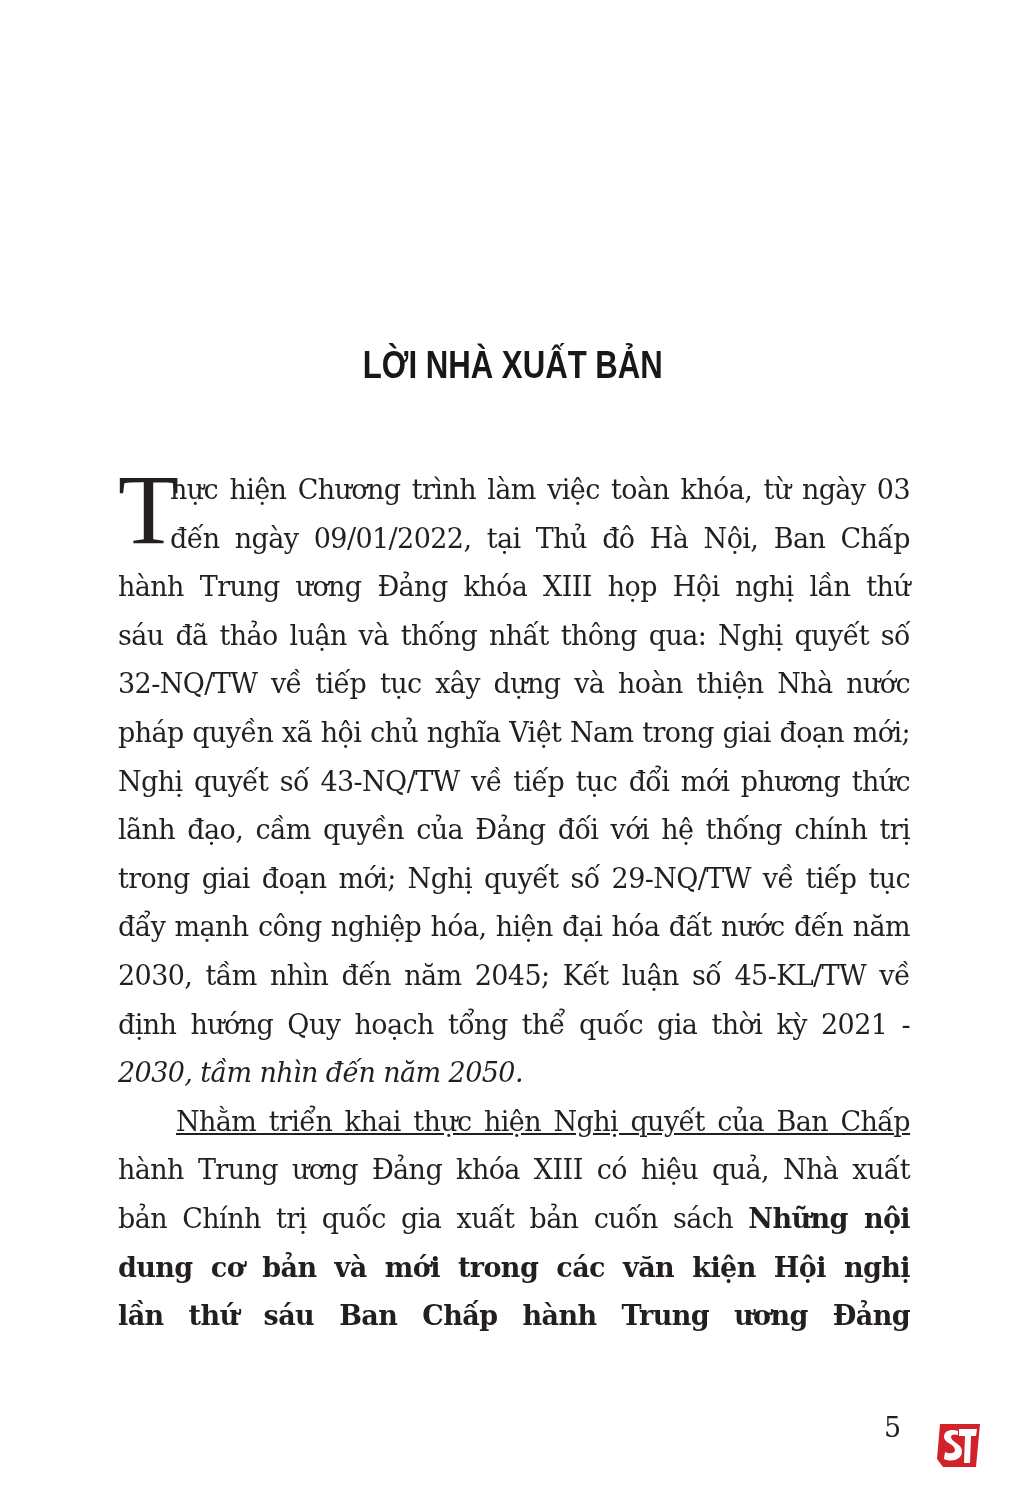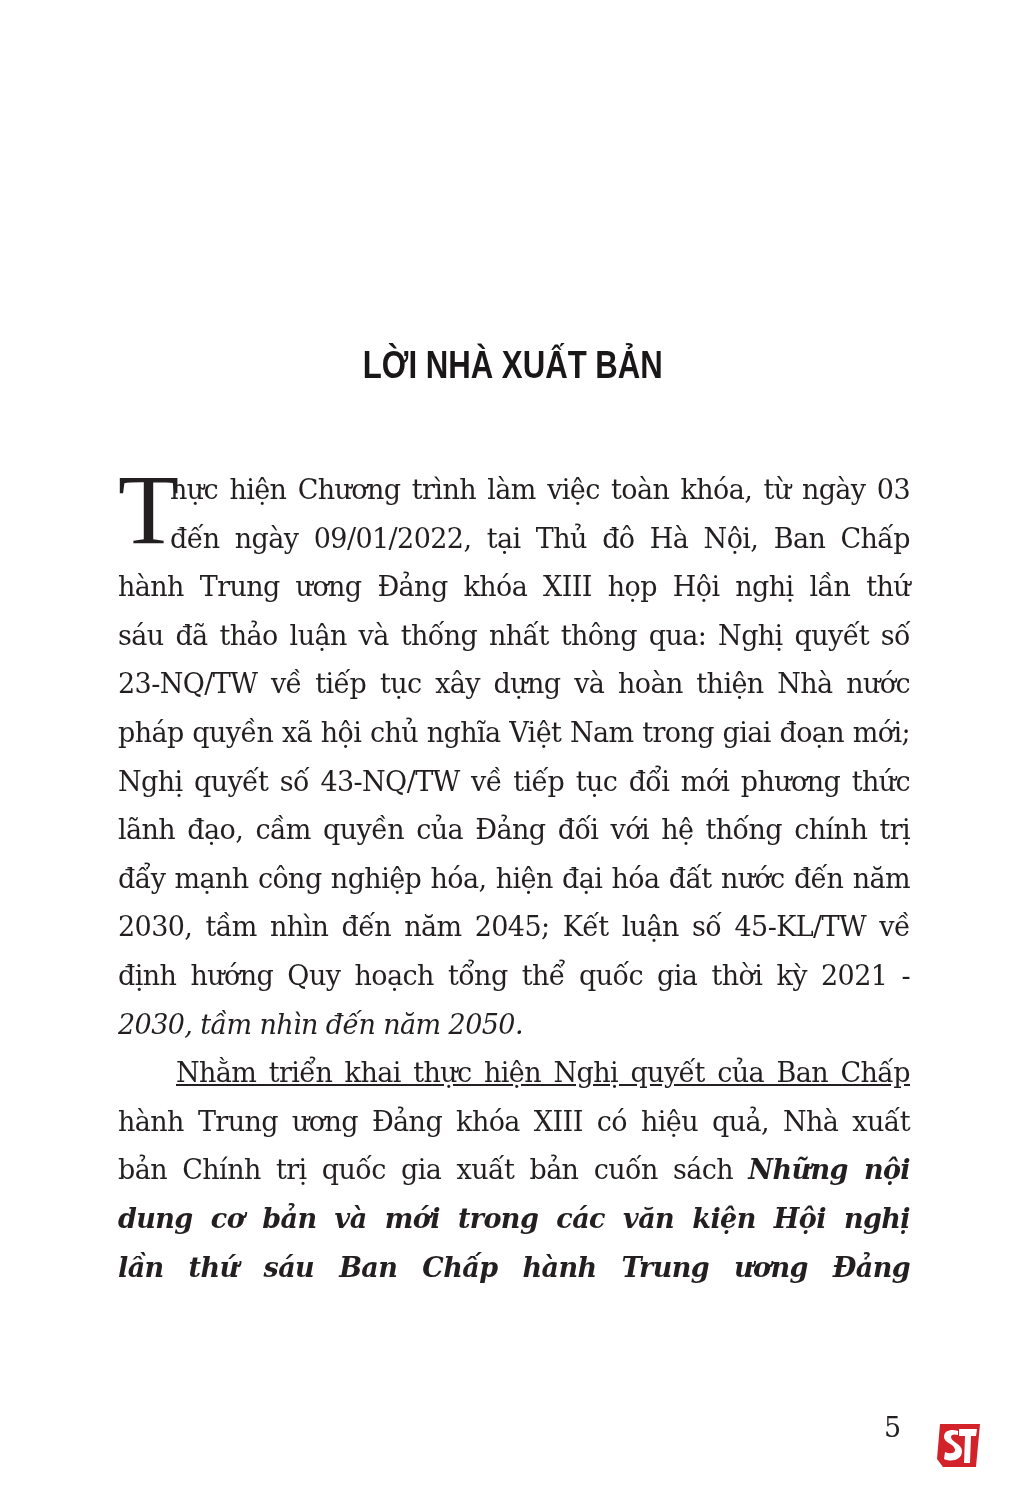--- a/index.html
+++ b/index.html
@@ -71,21 +71,20 @@
       font-family: "Liberation Serif", serif;
       font-size: 100px;
       line-height: 80px;
       color: #231f20;
     }
     .line.dc {
       padding-left: 52px;
     }
     .bi {
       font-weight: bold;
-      font-style: italic;
     }
     .page-number {
       position: absolute;
       left: 884px;
       top: 1396px;
       font-family: "DejaVu Serif", serif;
       font-size: 27px;
       color: #231f20;
     }
     .logo {
@@ -103,24 +102,25 @@
 
   <div class="title">LỜI NHÀ XUẤT BẢN</div>
 
   <div class="body-text">
     <div class="dropcap-wrap">
       <span class="dropcap">T</span>
       <span class="line dc">hực hiện Chương trình làm việc toàn khóa, từ ngày 03</span>
       <span class="line dc">đến ngày 09/01/2022, tại Thủ đô Hà Nội, Ban Chấp</span>
       <span class="line">hành Trung ương Đảng khóa XIII họp Hội nghị lần thứ</span>
       <span class="line">sáu đã thảo luận và thống nhất thông qua: Nghị quyết số</span>
-      <span class="line">23-NQ/TW về tiếp tục xây dựng và hoàn thiện Nhà nước</span>
+      <span class="line">32-NQ/TW về tiếp tục xây dựng và hoàn thiện Nhà nước</span>
       <span class="line">pháp quyền xã hội chủ nghĩa Việt Nam trong giai đoạn mới;</span>
       <span class="line">Nghị quyết số 43-NQ/TW về tiếp tục đổi mới phương thức</span>
       <span class="line">lãnh đạo, cầm quyền của Đảng đối với hệ thống chính trị</span>
+      <span class="line">trong giai đoạn mới; Nghị quyết số 29-NQ/TW về tiếp tục</span>
       <span class="line">đẩy mạnh công nghiệp hóa, hiện đại hóa đất nước đến năm</span>
       <span class="line">2030, tầm nhìn đến năm 2045; Kết luận số 45-KL/TW về</span>
       <span class="line">định hướng Quy hoạch tổng thể quốc gia thời kỳ 2021 -</span>
       <span class="line last">2030, tầm nhìn đến năm 2050.</span>
     </div>
 
     <div>
       <span class="line indent">Nhằm triển khai thực hiện Nghị quyết của Ban Chấp</span>
       <span class="line">hành Trung ương Đảng khóa XIII có hiệu quả, Nhà xuất</span>
       <span class="line"><span>bản Chính trị quốc gia xuất bản cuốn sách </span><span class="bi">Những nội</span></span>

